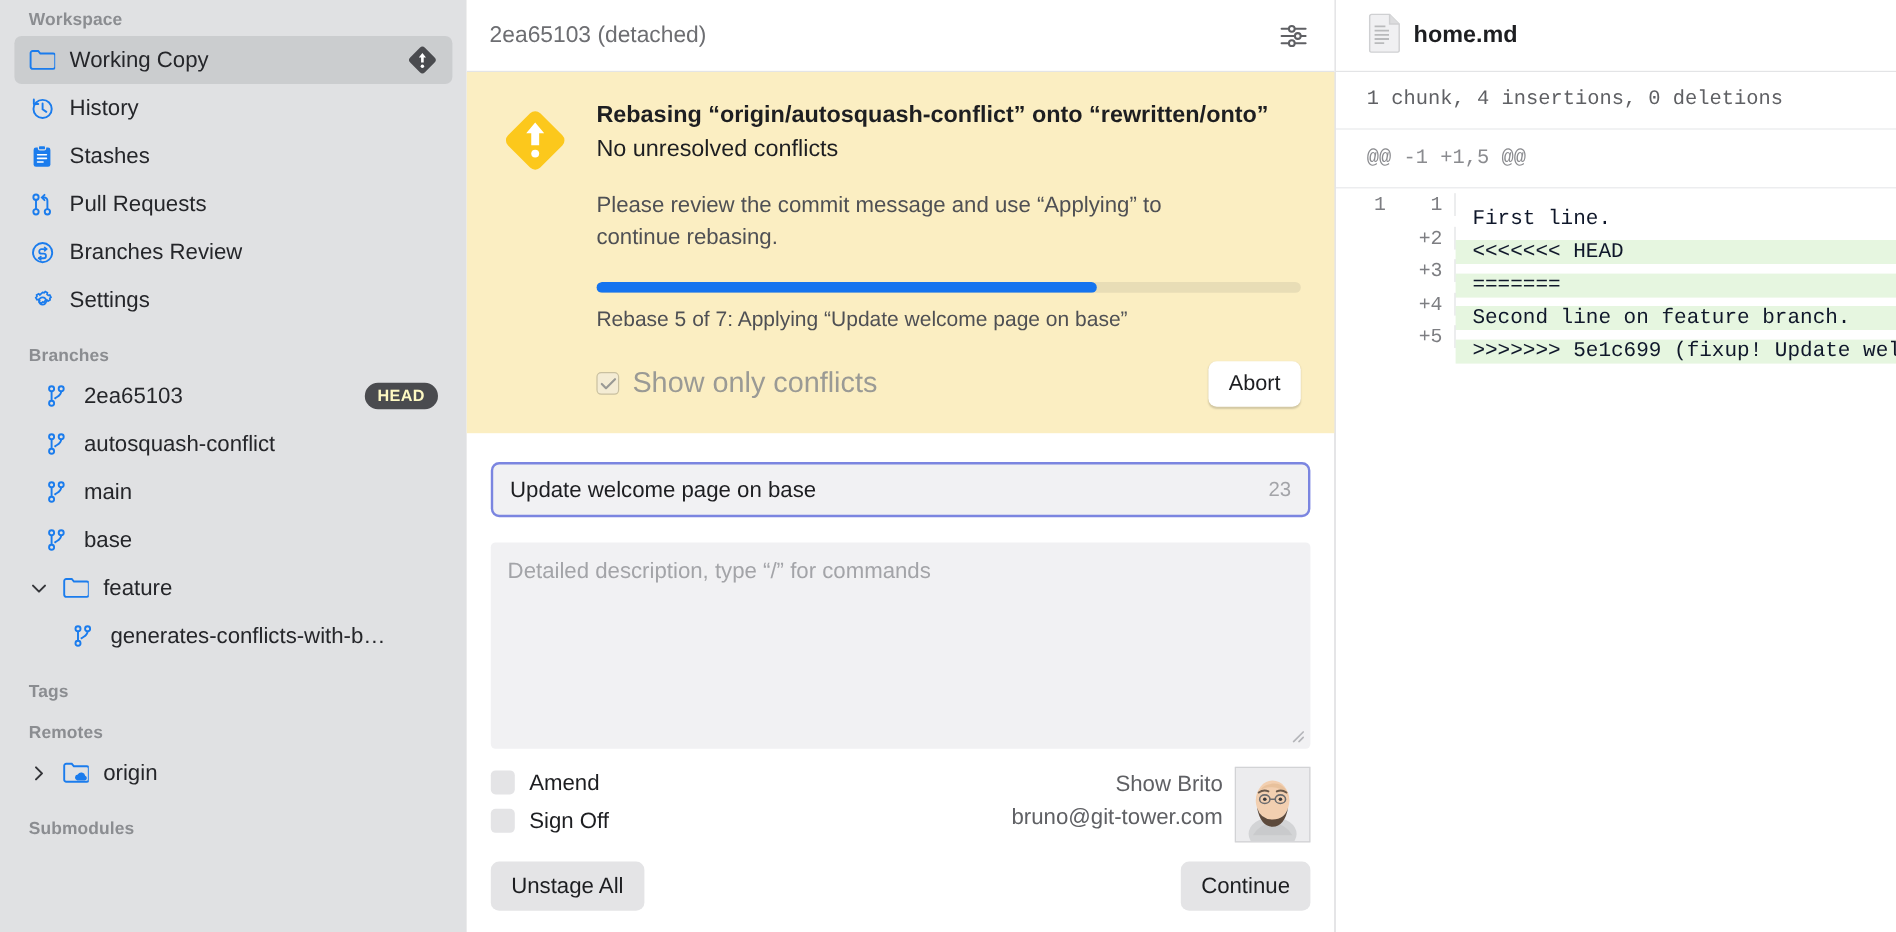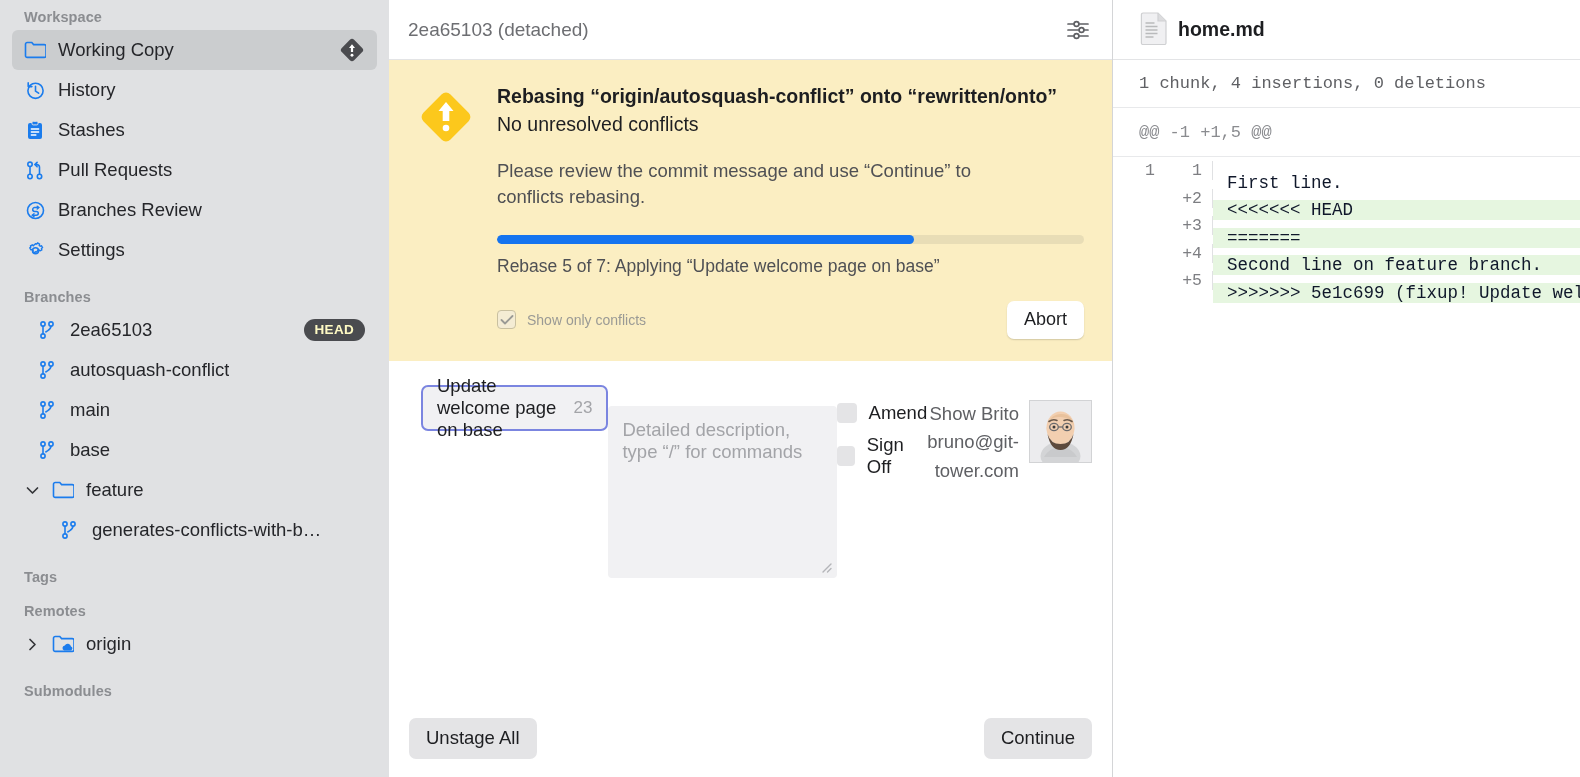--- a/index.html
+++ b/index.html
@@ -80,31 +80,31 @@
     margin-top: 24px; height: 9px; border-radius: 5px; background: #e8ddb6; overflow: hidden;
   }
   .progress-inner { height: 100%; background: #1574ef; border-radius: 5px; }
   .progress-label { font-size: 17.5px; color: #4f5054; margin-top: 12px; }
   .banner-foot { display: flex; align-items: center; margin-top: 24px; }
   .chk { display: flex; align-items: center; gap: 11px; }
   .chk .box {
     width: 19px; height: 19px; border-radius: 4px; border: 1px solid #c9c0a0;
     background: #f4ecd4; display: flex; align-items: center; justify-content: center;
   }
-  .chk .lab { font-size: 14px; color: #9a9a95; }
+  .chk .lab { font-size: 24px; color: #9a9a95; }
   .btn {
     background: #ffffff; border: none; border-radius: 7px;
     font-family: "Liberation Sans", sans-serif; font-size: 18px; color: #1d1e21;
     padding: 8px 17px 9px 17px; cursor: pointer;
     box-shadow: 0 1px 1.5px rgba(0,0,0,0.16);
   }
   .btn-abort { margin-left: auto; }
 
   
-  .commit-area { flex: 1 1 auto; padding: 24px 20px 0 32px; display: flex; flex-direction: row; }
+  .commit-area { flex: 1 1 auto; padding: 24px 20px 0 20px; display: flex; flex-direction: column; }
   .subject-wrap {
     border: 2.5px solid #7b85e0; border-radius: 7px; background: #f1f1f3;
     height: 46px; display: flex; align-items: center; padding: 0 14px 0 14px;
   }
   .subject-wrap .sval { font-size: 18.5px; color: #1d1e21; }
   .subject-wrap .scount { margin-left: auto; font-size: 17px; color: #a3a4a8; }
   .desc {
     margin-top: 21px; background: #f1f1f3; border: none; border-radius: 4px;
     height: 172px; padding: 13px 14px; position: relative;
   }
@@ -370,21 +370,21 @@
       <div class="warn">
         <svg width="58" height="58" viewBox="0 0 58 58">
           <rect x="10" y="10" width="38" height="38" rx="6" transform="rotate(45 29 29)" fill="#fcc81c"></rect>
           <path d="M29 14 L36.5 23 H32.3 V33 H25.7 V23 H21.5 Z" fill="#ffffff"></path>
           <circle cx="29" cy="40" r="3.3" fill="#ffffff"></circle>
         </svg>
       </div>
       <div class="bcontent">
         <h2>Rebasing “origin/autosquash-conflict” onto “rewritten/onto”</h2>
         <div class="sub">No unresolved conflicts</div>
-        <div class="para">Please review the commit message and use “Continue” to conflicts rebasing.</div>
+        <div class="para">Please review the commit message and use “Applying” to continue rebasing.</div>
 
         <div class="progress-outer">
           <div class="progress-inner" id="progress-inner" style="width: 71%;"></div>
         </div>
         <div class="progress-label">Rebase 5 of 7: Applying “Update welcome page on base”</div>
 
         <div class="banner-foot">
           <label class="chk">
             <span class="box">
               <svg width="14" height="12" viewBox="0 0 14 12">

